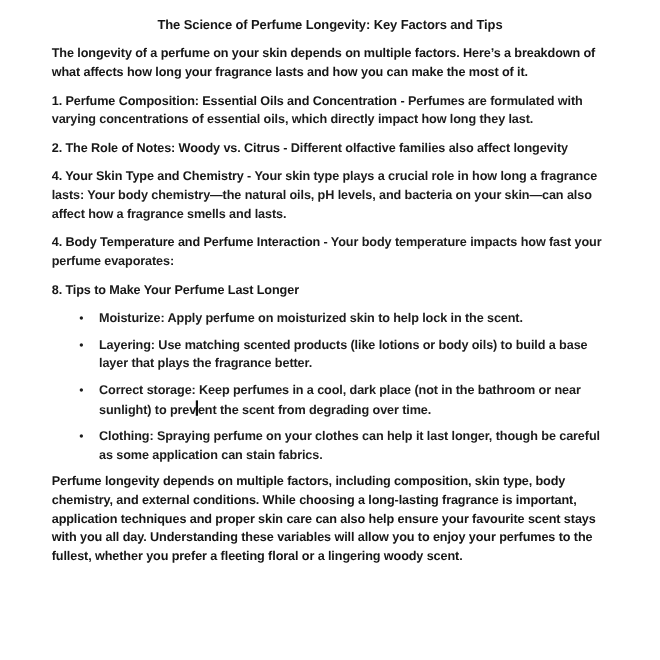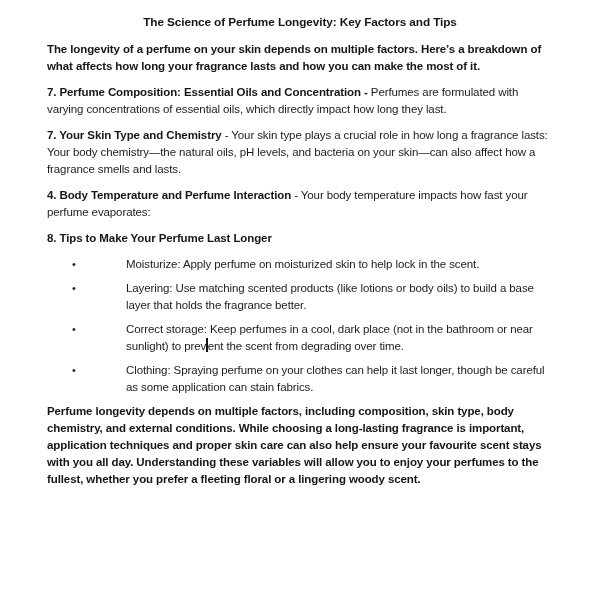--- a/index.html
+++ b/index.html
@@ -27,59 +27,60 @@
     text-align: center;
     margin: 0 0 10px 0;
     line-height: 17px;
     color: #161616;
   }
   .para {
     margin: 0 0 9px 0;
   }
   .para.heading { font-weight: bold; color: #161616; }
   .b { font-weight: bold; color: #161616; text-align: right; }
-  .r { font-weight: normal; }
+  .r { font-weight: bold; }
   .para.bullet {
     display: flex;
     margin: 0 0 7px 0;
   }
   .marker {
     flex: none;
     box-sizing: border-box;
     width: 43px;
     padding-left: 25px;
     font-size: 11px;
   }
-  .bullet-text { flex: 1 1 auto; margin-left: 36px; }
+  .bullet-text { flex: 1 1 auto; }
   .caret {
     display: inline-block;
     width: 1.5px;
     height: 14px;
     background: #111111;
     vertical-align: -2px;
   }
 </style>
 </head>
 <body>
 
 <div class="page">
   <h1 class="title">The Science of Perfume Longevity: Key Factors and Tips</h1>
   <div>
       <div class="para para"><span class="b">The longevity of a perfume on your skin depends on multiple factors. Here’s a breakdown of what affects how long your fragrance lasts and how you can make the most of it.</span></div>
-      <div class="para para"><span class="b">7. Perfume Composition: Essential Oils and Concentration - </span><span class="r">Perfumes are formulated with varying concentrations of essential oils, which directly impact how long they last.</span></div>
-      <div class="para para"><span class="b">7. Your Skin Type and Chemistry</span><span class="r"> - Your skin type plays a crucial role in how long a fragrance lasts: Your body chemistry—the natural oils, pH levels, and bacteria on your skin—can also affect how a fragrance smells and lasts.</span></div>
+      <div class="para para"><span class="b">1. Perfume Composition: Essential Oils and Concentration - </span><span class="r">Perfumes are formulated with varying concentrations of essential oils, which directly impact how long they last.</span></div>
+      <div class="para para"><span class="b">2. The Role of Notes: Woody vs. Citrus - </span><span class="r">Different olfactive families also affect longevity</span></div>
+      <div class="para para"><span class="b">4. Your Skin Type and Chemistry</span><span class="r"> - Your skin type plays a crucial role in how long a fragrance lasts: Your body chemistry—the natural oils, pH levels, and bacteria on your skin—can also affect how a fragrance smells and lasts.</span></div>
       <div class="para para"><span class="b">4. Body Temperature and Perfume Interaction</span><span class="r"> - Your body temperature impacts how fast your perfume evaporates:</span></div>
       <div class="para heading"><span class="b">8. Tips to Make Your Perfume Last Longer</span></div>
       <div class="para bullet">
         <span class="marker">•</span>
         <span class="bullet-text"><span class="r">Moisturize: Apply perfume on moisturized skin to help lock in the scent.</span></span>
       </div>
       <div class="para bullet">
         <span class="marker">•</span>
-        <span class="bullet-text"><span class="r">Layering: Use matching scented products (like lotions or body oils) to build a base layer that holds the fragrance better.</span></span>
+        <span class="bullet-text"><span class="r">Layering: Use matching scented products (like lotions or body oils) to build a base layer that plays the fragrance better.</span></span>
       </div>
       <div class="para bullet">
         <span class="marker">•</span>
         <span class="bullet-text"><span class="r">Correct storage: Keep perfumes in a cool, dark place (not in the bathroom or near sunlight) to prev</span><span class="caret"></span><span class="r">ent the scent from degrading over time.</span></span>
       </div>
       <div class="para bullet">
         <span class="marker">•</span>
         <span class="bullet-text"><span class="r">Clothing: Spraying perfume on your clothes can help it last longer, though be careful as some application can stain fabrics.</span></span>
       </div>
       <div class="para para"><span class="b">Perfume longevity depends on multiple factors, including composition, skin type, body chemistry, and external conditions. While choosing a long-lasting fragrance is important, application techniques and proper skin care can also help ensure your favourite scent stays with you all day. Understanding these variables will allow you to enjoy your perfumes to the fullest, whether you prefer a fleeting floral or a lingering woody scent.</span></div>

